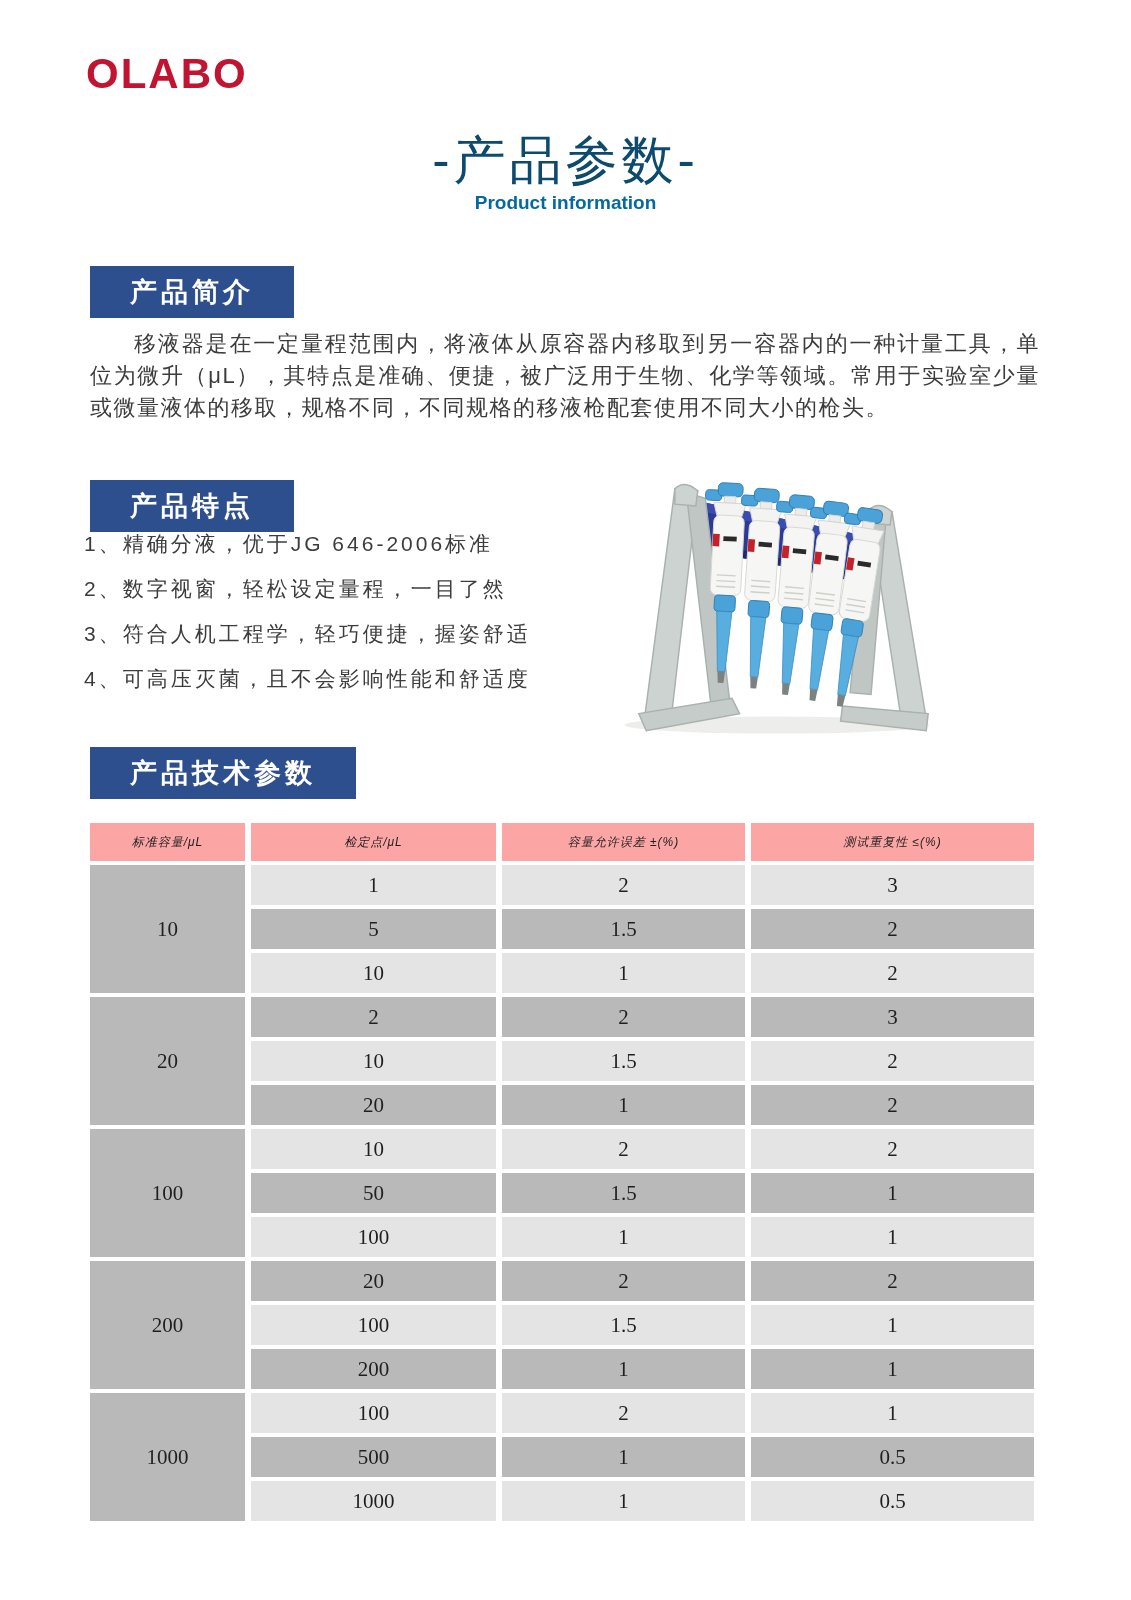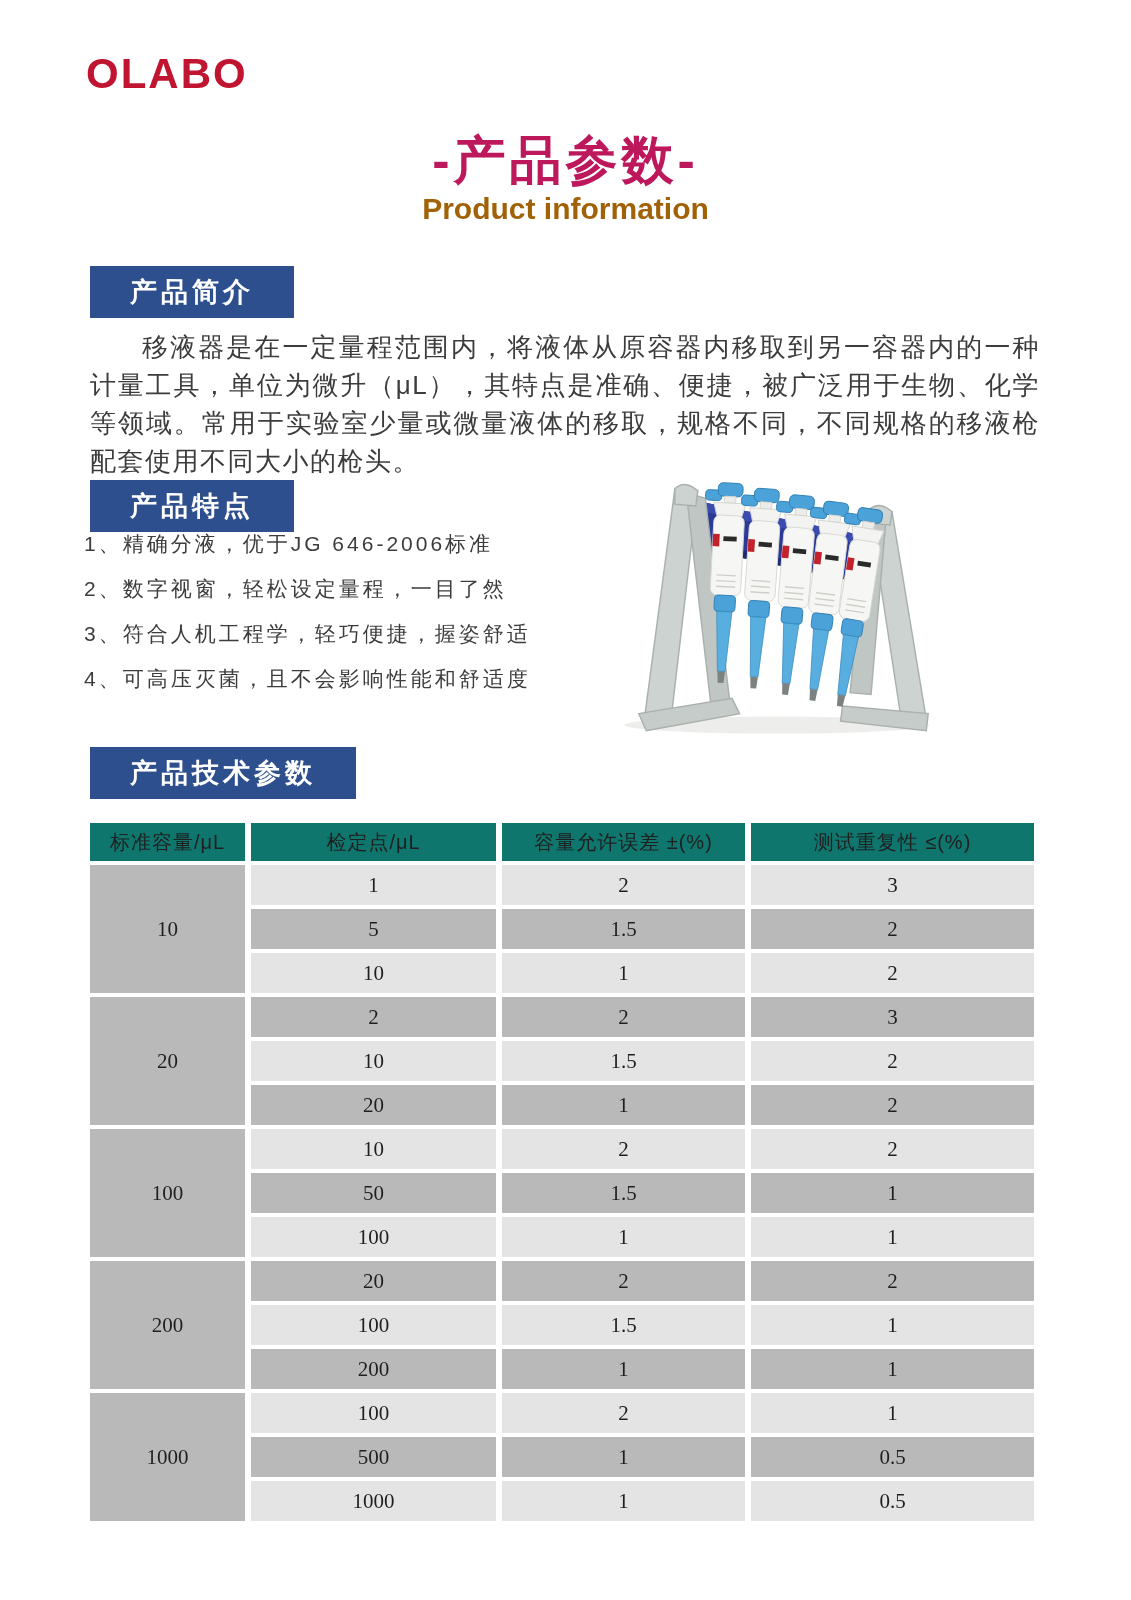--- a/index.html
+++ b/index.html
@@ -7,55 +7,56 @@
     position:relative; width:1131px; height:1600px; margin:4px auto;
     background:#ffffff; overflow:hidden;
     font-family:"Liberation Sans", sans-serif;
   }
   .logo {
     position:absolute; left:86px; top:46px;
     font-size:42px; font-weight:900; letter-spacing:2px; color:#c11430;
   }
   .title {
     position:absolute; left:0; right:0; top:122px; text-align:center;
-    font-size:52px; font-weight:700; letter-spacing:4px; color:#be185d;
+    font-size:52px; font-weight:400; letter-spacing:4px; color:#0c4a6e;
   }
   .subtitle {
     position:absolute; left:0; right:0; top:188px; text-align:center;
-    font-size:30px; font-weight:700; color:#a16207;
+    font-size:19px; font-weight:700; color:#0369a1;
   }
   .sec-head {
     position:absolute; left:90px;
     background:#2e4f8e; color:#ffffff;
     font-size:27px; font-weight:600; letter-spacing:4px;
     padding:8px 40px;
   }
   .sec-head.h1 { top:262px; }
   .sec-head.h2 { top:476px; }
   .sec-head.h3 { top:743px;font-family:Liberation Mono, monospace; }
   .intro {
     position:absolute; left:90px; top:324px; width:950px; margin:0;
-    font-size:26px; line-height:38px; letter-spacing:1.5px;
+    font-size:22px; line-height:32px; letter-spacing:1.5px;
     color:#3c3c3c; text-indent:2em; text-align:justify;
   }
   .features {
     position:absolute; left:84px; top:517px; margin:0; padding:0;
     list-style:none; font-size:21px; letter-spacing:3px; color:#3c3c3c;
   }
   .features li { height:45px; line-height:45px; }
   .product { position:absolute; left:572px; top:426px; width:400px; height:312px; }
   .specs {
     position:absolute; left:84px; top:815px;
     border-collapse:separate; border-spacing:6px 4px;
     table-layout:fixed;
   }
   .specs th {
-    background:#0f766e; height:36px;
-    font-size:20px; font-weight:500; letter-spacing:1px; color:#1f1f1f;
+    background:#fca5a5; height:36px;
+    font-size:12px; font-weight:500; letter-spacing:1px; color:#1f1f1f;
     text-align:center;
+    font-style:italic;
   }
   .specs td {
     height:38px; text-align:center; vertical-align:middle;
     font-family:"Liberation Serif", serif;
     font-size:21px; color:#1f1f1f;
   }
   .specs tr.light td.val { background:#e4e4e4; }
   .specs tr.dark  td.val { background:#b9b9b9; }
   .specs td.group { background:#b9b9b9; }
 </style>

